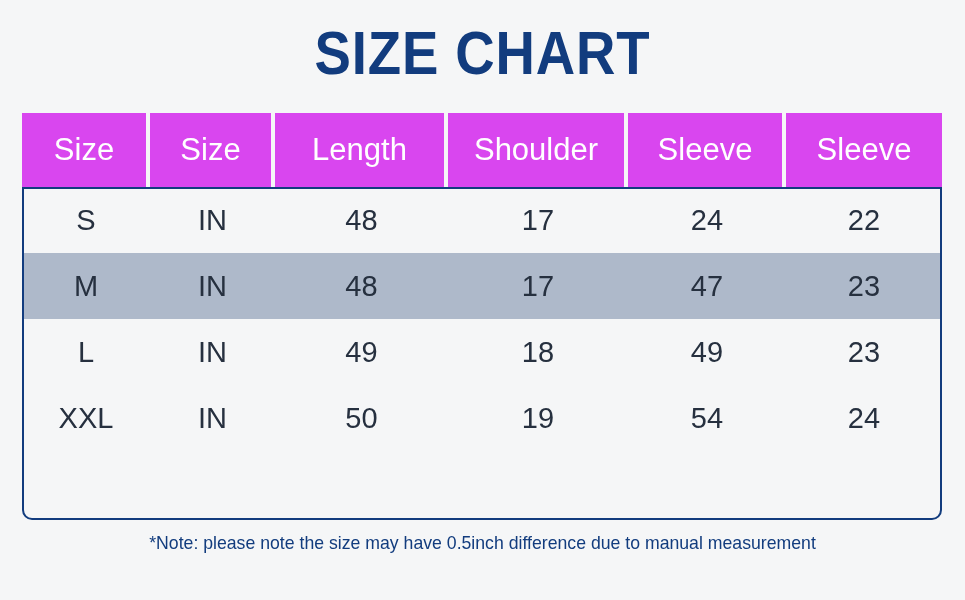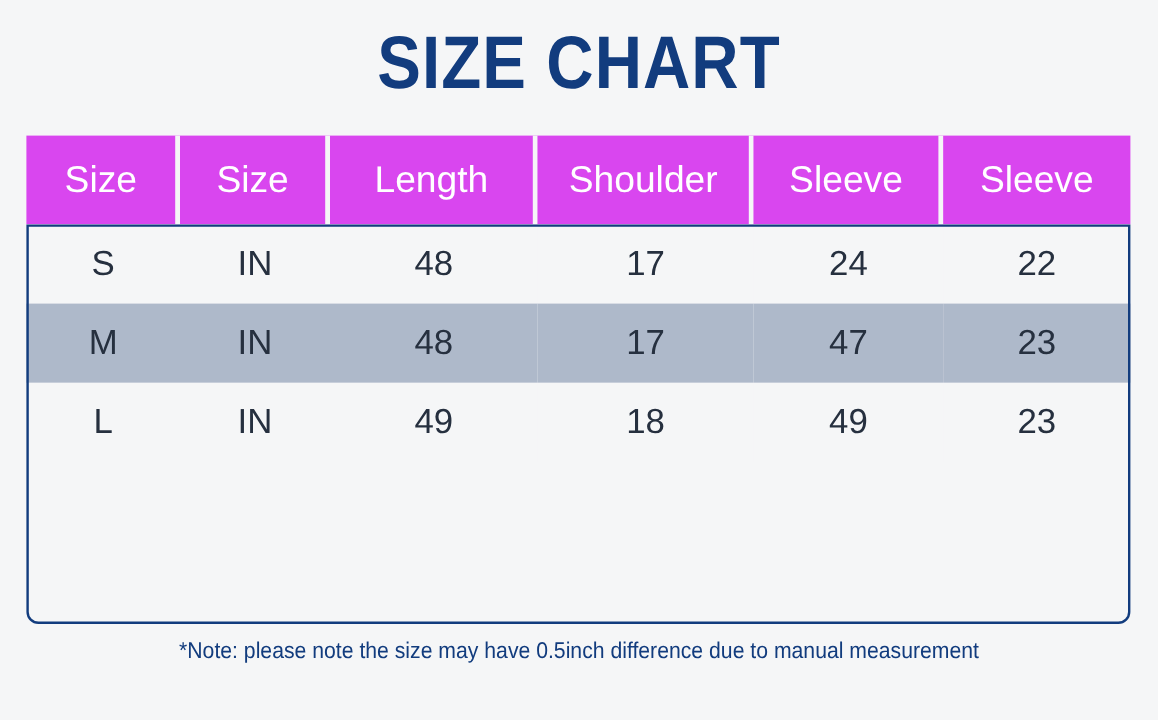--- a/index.html
+++ b/index.html
@@ -173,20 +173,28 @@
           <td>23</td>
         </tr>
         <tr class="row-odd">
           <td>L</td>
           <td>IN</td>
           <td>49</td>
           <td>18</td>
           <td>49</td>
           <td>23</td>
         </tr>
+        <tr class="row-odd">
+          <td>XXL</td>
+          <td>IN</td>
+          <td>50</td>
+          <td>19</td>
+          <td>54</td>
+          <td>24</td>
+        </tr>
       </tbody>
     </table>
   </div>
 
   <div class="body-frame"></div>
 
   <div class="footnote">*Note: please note the size may have 0.5inch difference due to manual measurement</div>
 
 </div>
 

